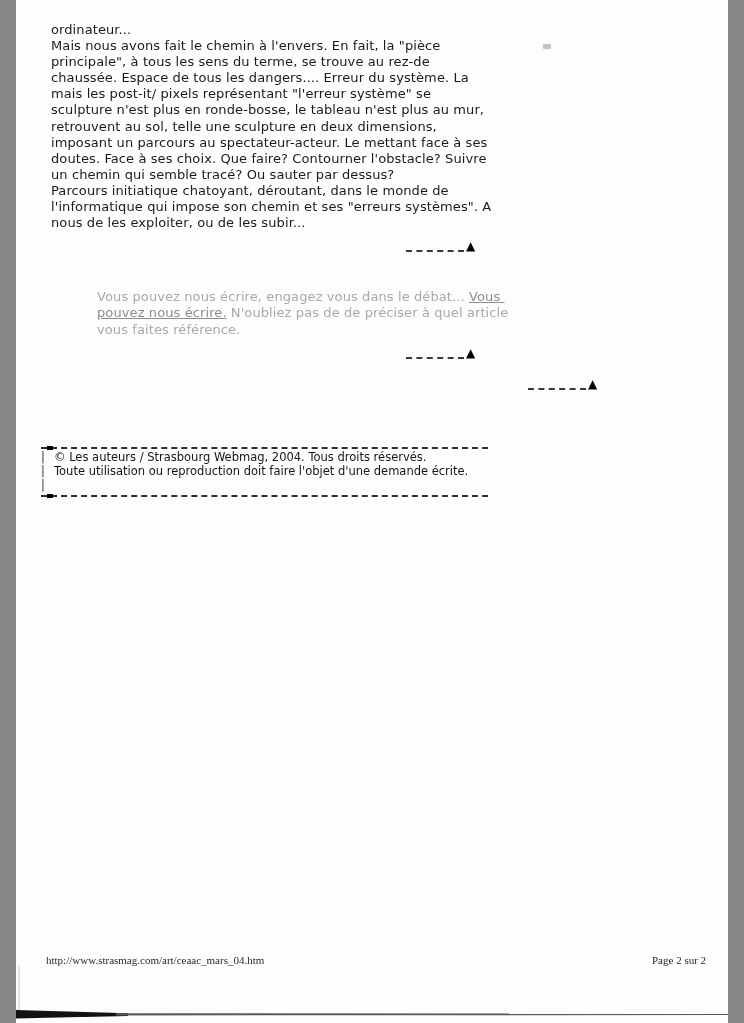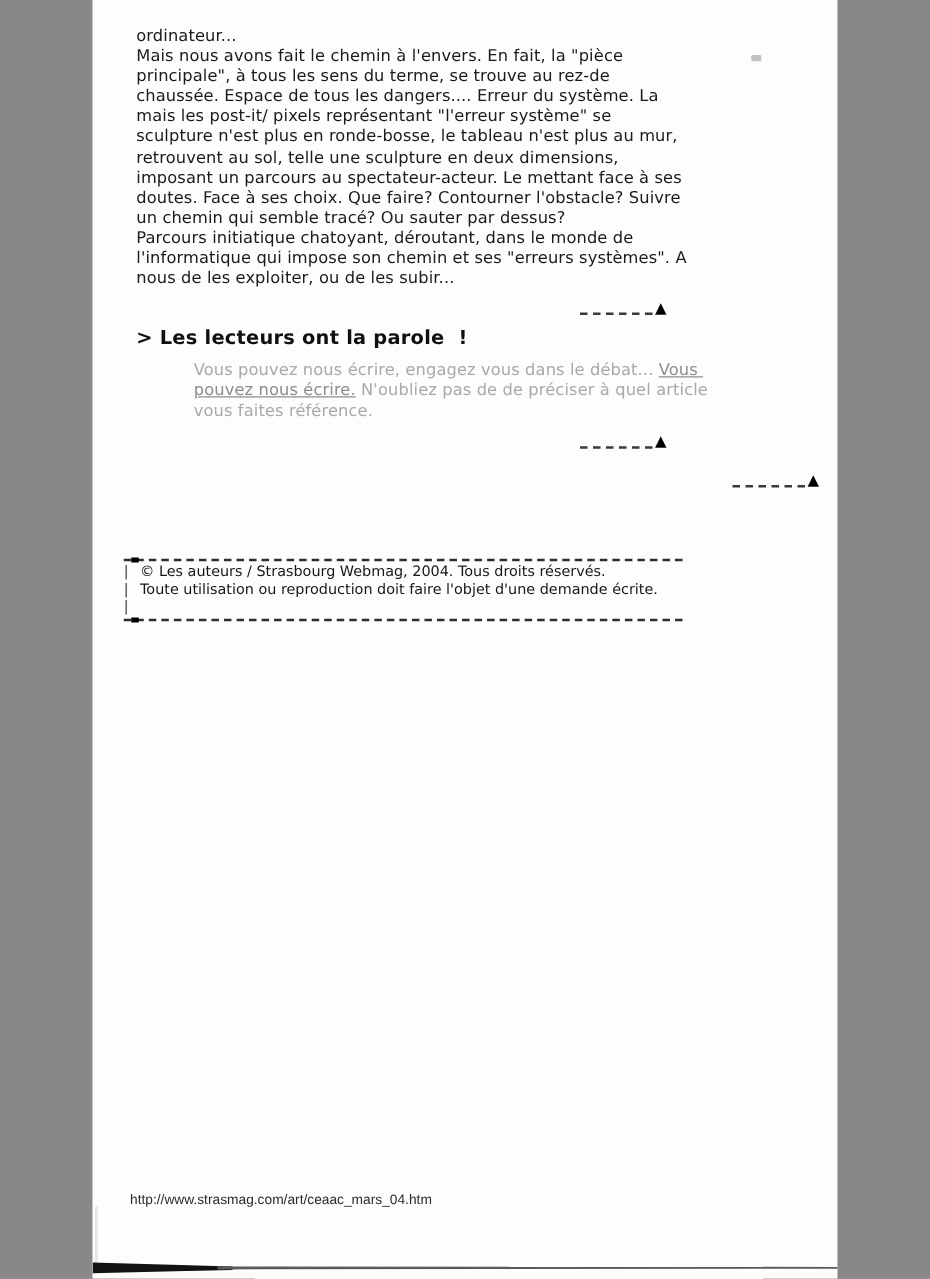--- a/index.html
+++ b/index.html
@@ -1,17 +1,17 @@
 <!DOCTYPE html>
 <html><head>
 <meta charset="utf-8">
 <style>
   html,body{margin:0;padding:0;background:#888;}
   .page{
-    position:relative;width:596px;height:1023px;margin:0 auto;
+    position:relative;width:712px;height:1023px;margin:0 auto;
     background:#fdfdfb;overflow:hidden;
     font-family:"DejaVu Sans","Liberation Sans",sans-serif;
   }
   .pre{white-space:pre-wrap;}
   .article{
     position:absolute;left:35px;top:22px;width:448px;
     font-size:13px;line-height:16.1px;color:#1b1b1b;letter-spacing:.1px;
   }
   .heading{
     position:absolute;left:35px;top:261px;margin:0;
@@ -30,21 +30,21 @@
     border-top:2px dashed #2e2e2e;border-bottom:2px dashed #2e2e2e;
     padding:2px 0 3px 0;font-size:11.5px;line-height:13.8px;color:#161616;
   }
   .notice-row{display:flex;}
   .notice-bar{width:13px;color:#3a3a3a;flex:0 0 13px;}
   .sq{position:absolute;width:6px;height:4px;background:#000;left:6px;}
   .sq-top{top:-3px;}
   .sq-bottom{bottom:-3px;}
   .print-url{
     position:absolute;left:30px;top:954px;
-    font-family:Liberation Sans, sans-serif;font-size:11px;color:#2a2a2a;
+    font-family:Liberation Serif, serif;font-size:11px;color:#2a2a2a;
   }
   .print-page{
     position:absolute;left:636px;top:954px;
     font-family:"Liberation Serif","DejaVu Serif",serif;font-size:11px;color:#2a2a2a;
   }
   .artifact{position:absolute;background:#c2c2c2;border-radius:1px;}
   .edge-svg{position:absolute;left:0;top:0;width:744px;height:1023px;pointer-events:none;}
 </style>
 </head>
 <body>
@@ -65,21 +65,20 @@
     <div class="pre">Parcours initiatique chatoyant, déroutant, dans le monde de</div>
     <div class="pre">l'informatique qui impose son chemin et ses "erreurs systèmes". A</div>
     <div class="pre">nous de les exploiter, ou de les subir...</div>
   </div>
 
   <div class="anchor" style="left:390px;top:240px;">
     <span class="dash"></span>
     <span class="tri">▲</span>
   </div>
 
-  <h2 class="heading pre">&gt; Les lecteurs ont la parole  !</h2>
 
   <div class="gray">
     <div class="pre"><span>Vous pouvez nous écrire, engagez vous dans le débat... </span><span class="glink">Vous </span></div>
     <div class="pre"><span class="glink">pouvez nous écrire.</span><span> N'oubliez pas de de préciser à quel article</span></div>
     <div class="pre"><span>vous faites référence.</span></div>
   </div>
 
   <div class="anchor" style="left:390px;top:347px;">
     <span class="dash"></span>
     <span class="tri">▲</span>

